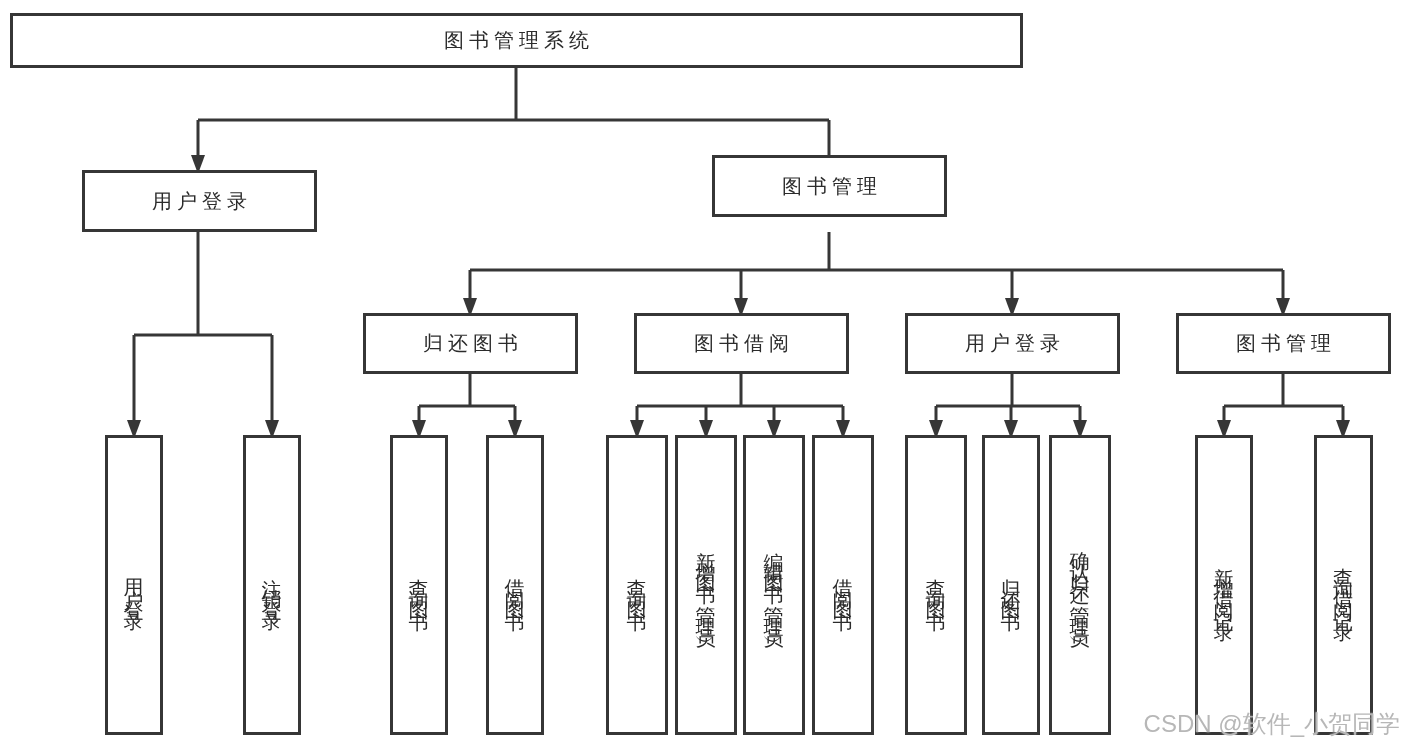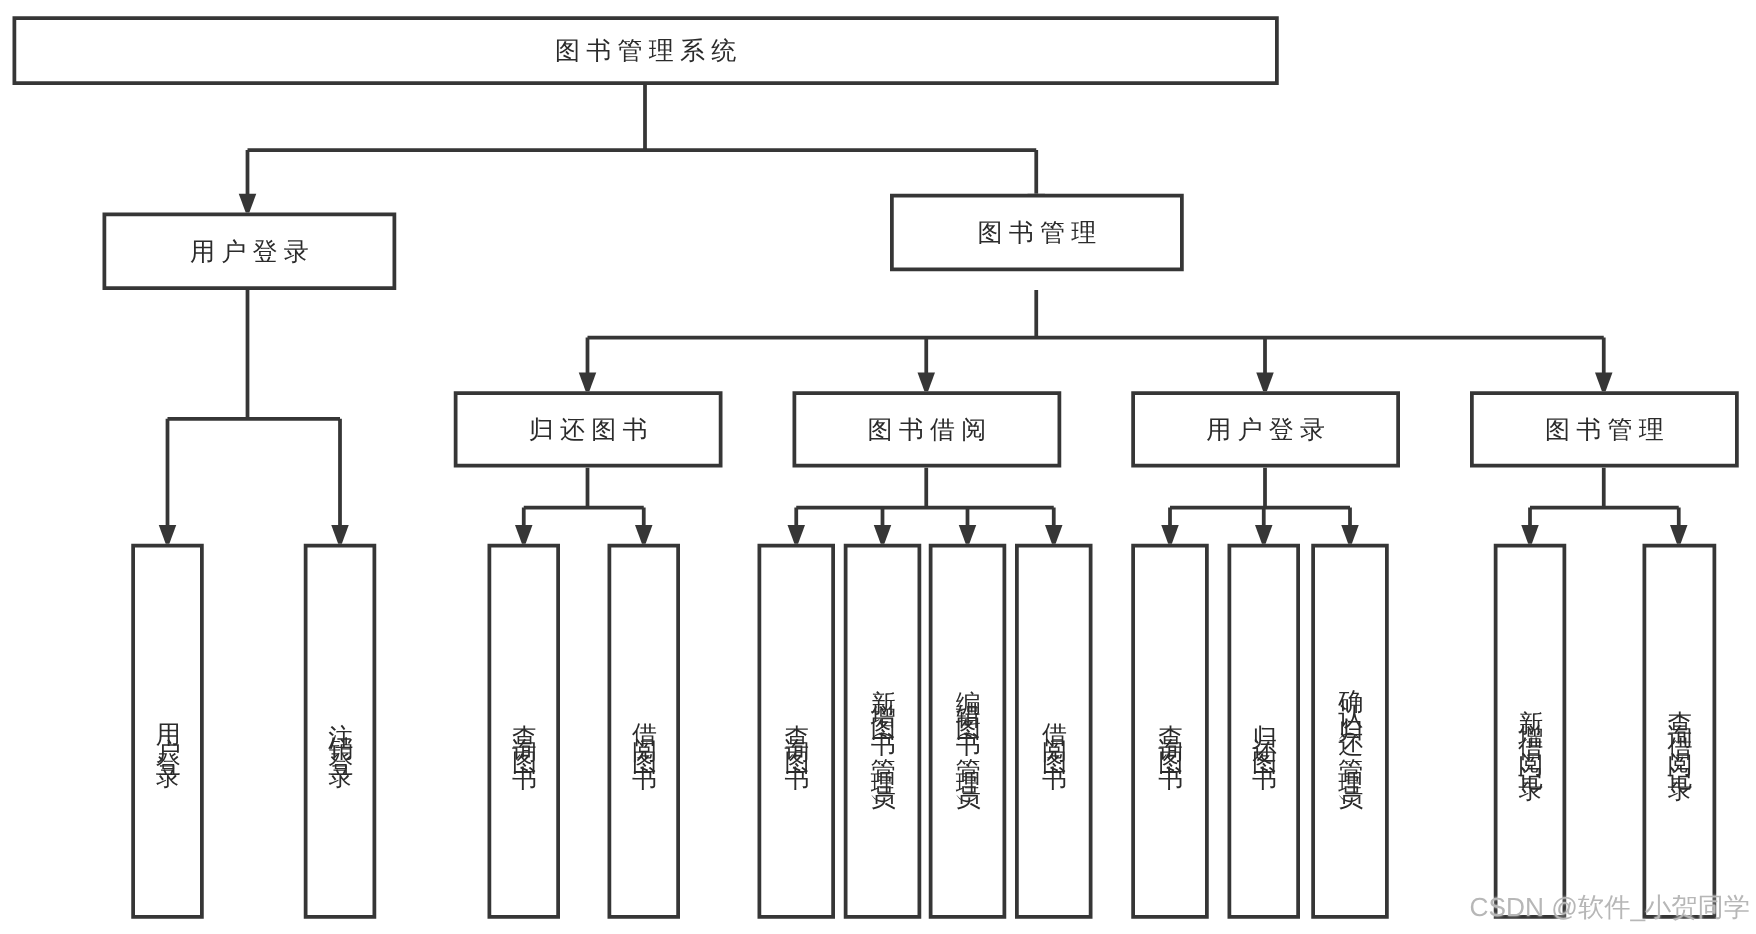--- a/index.html
+++ b/index.html
@@ -39,21 +39,21 @@
     text-orientation:mixed;
     font-size:20px;
     letter-spacing:11px;
     line-height:1;
     white-space:nowrap;
   }
   .watermark{
     position:absolute;
     right:5px;
     bottom:7px;
-    font-size:21px;
+    font-size:24px;
     color:var(--watermark);
     text-shadow:0 0 2px #ffffff;
     white-space:nowrap;
     z-index:5;
   }
 </style>
 </head>
 <body>
 
 <div class="canvas">

